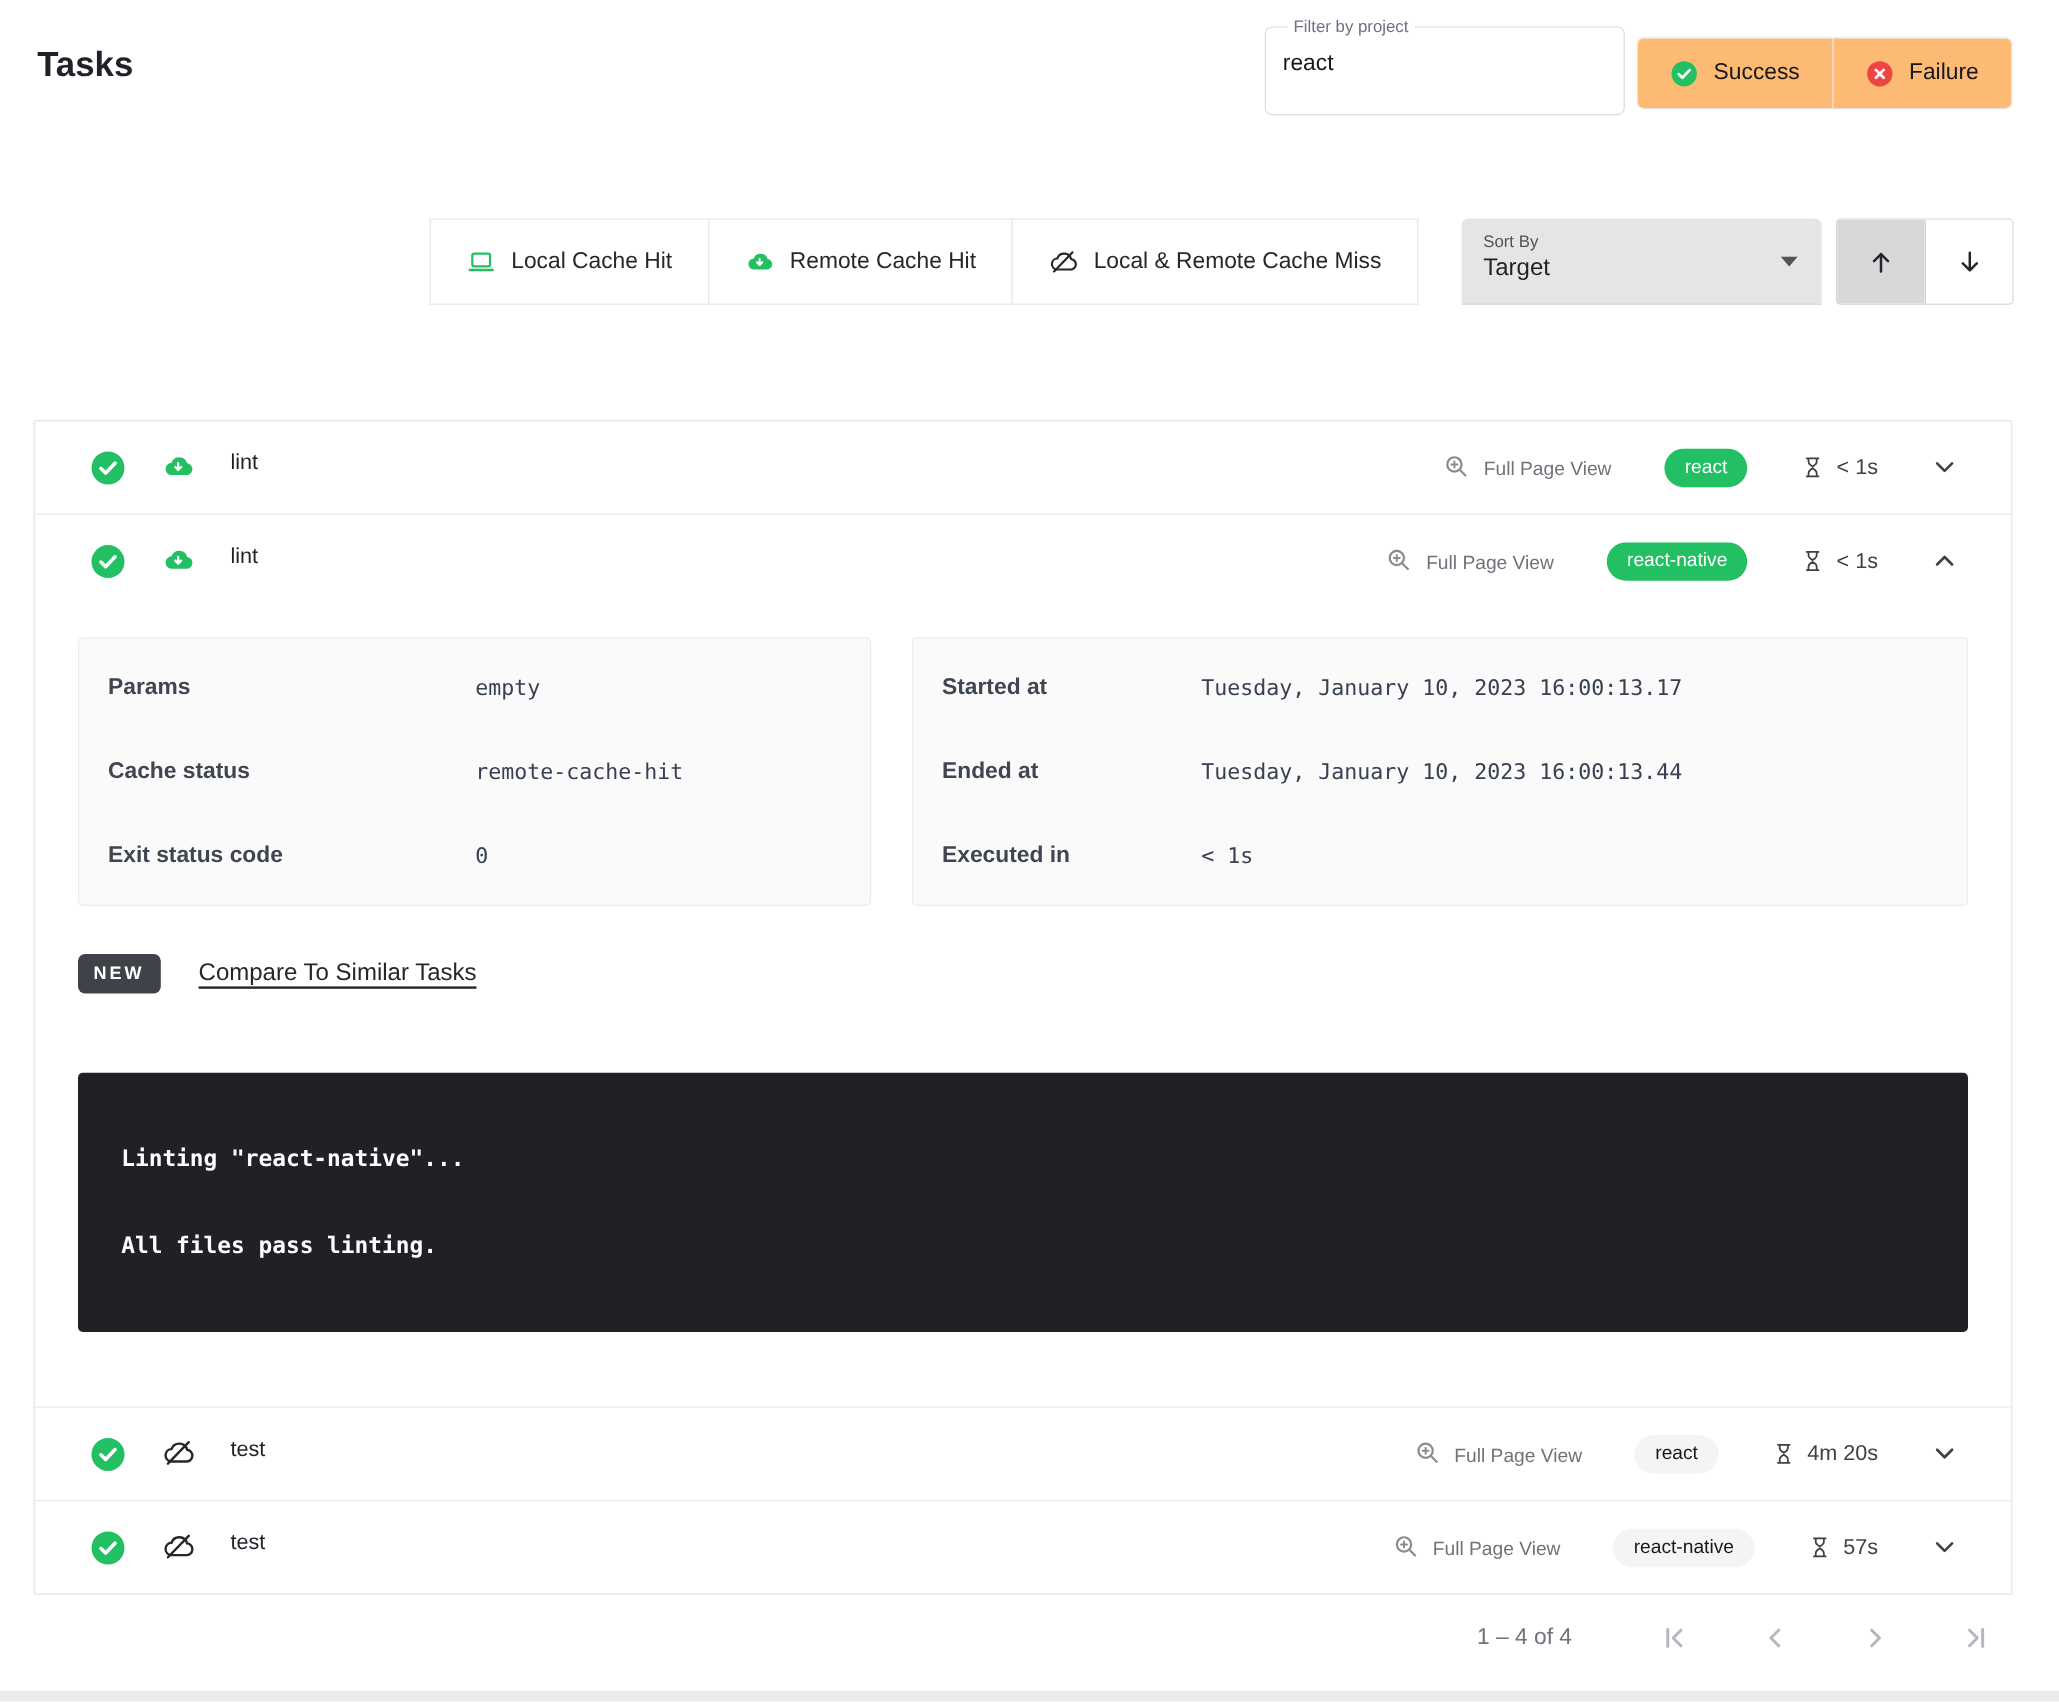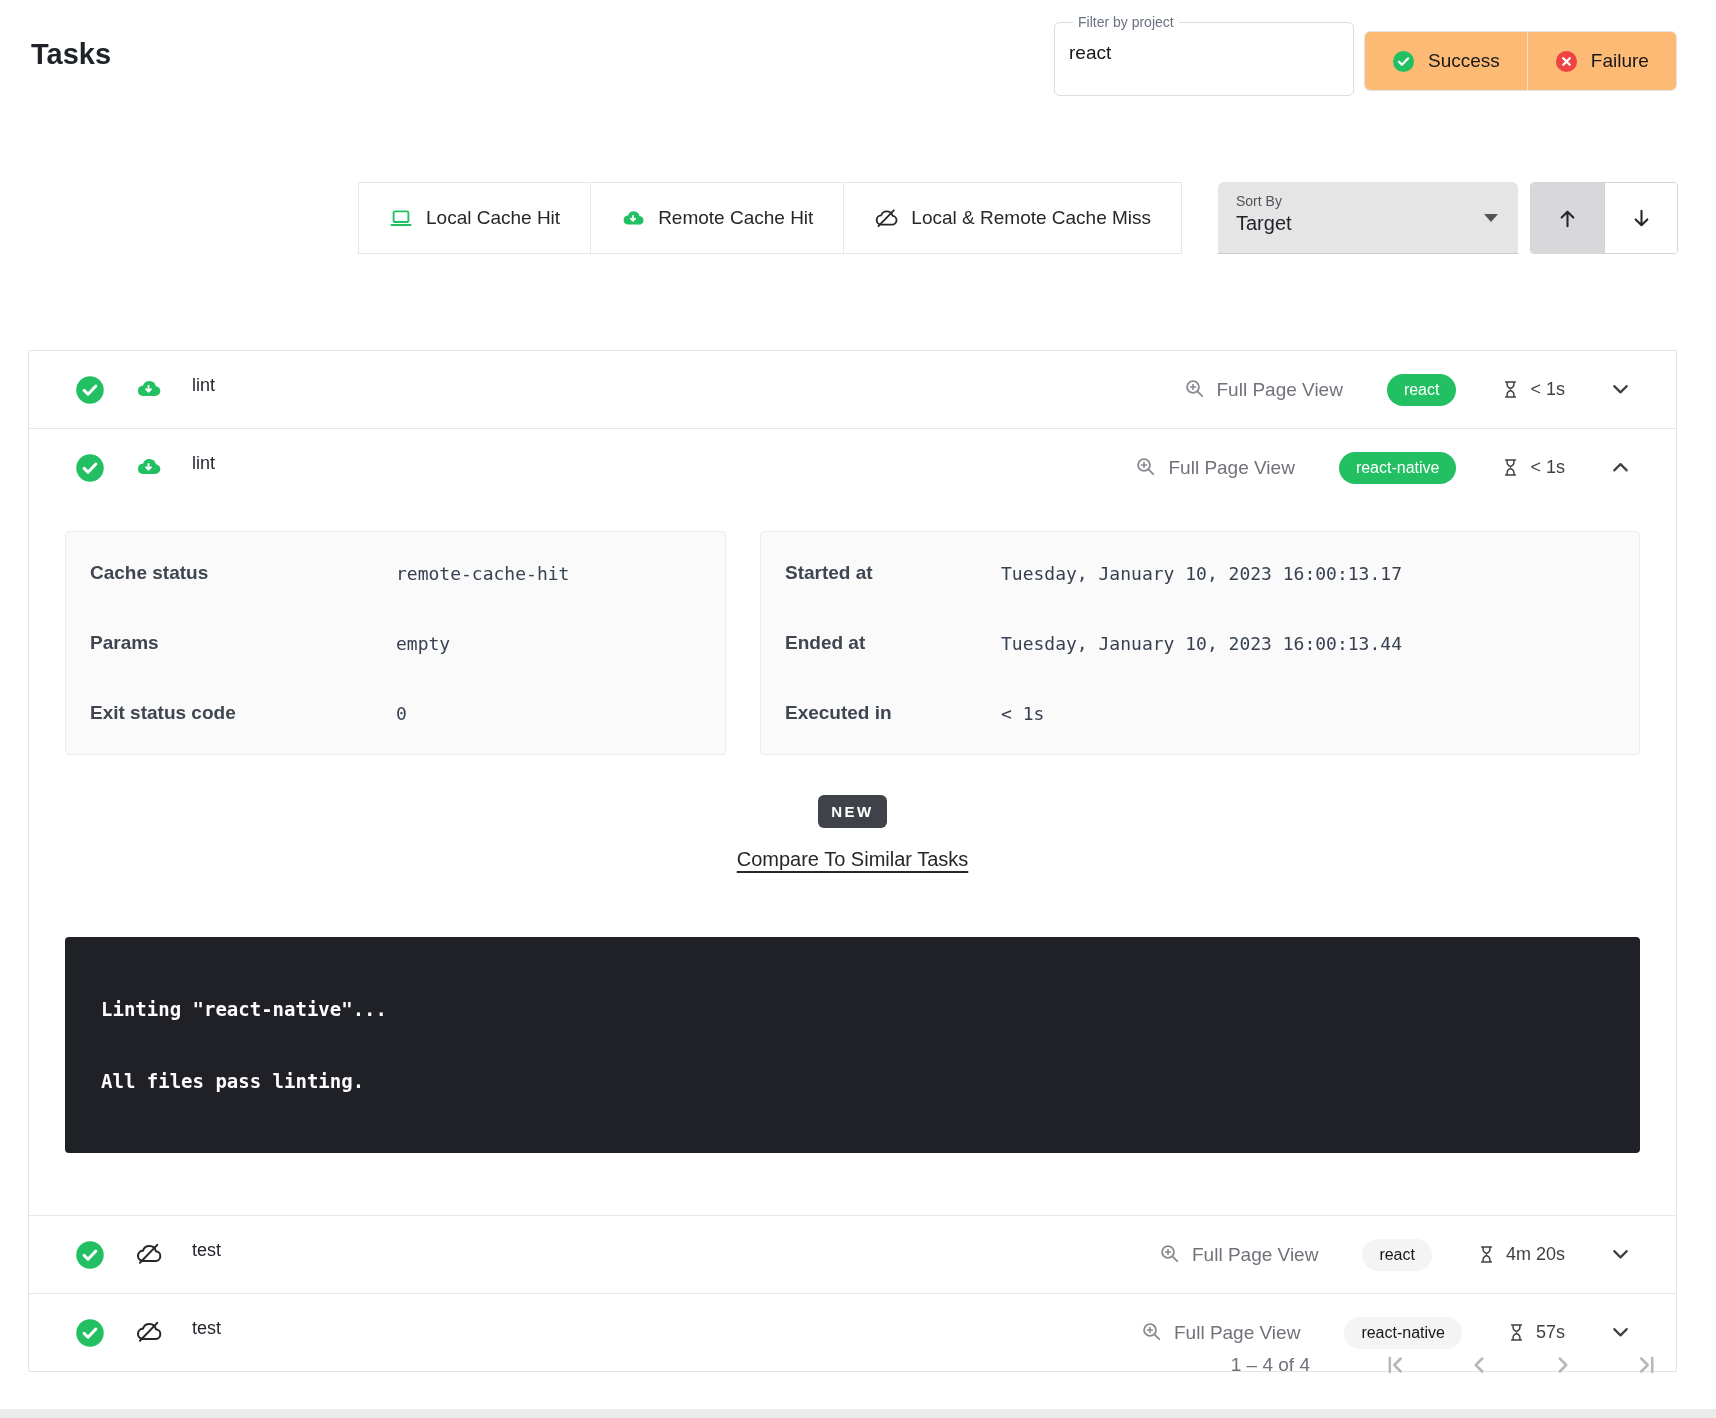--- a/index.html
+++ b/index.html
@@ -65,39 +65,39 @@
   .card {
     position: absolute; left: 28px; top: 350px; width: 1649px;
     background: #fff; border: 1px solid #e4e4e7; border-radius: 2px;
   }
   .task-row { border-top: 1px solid #e8e8ec; }
   .task-row:first-child { border-top: none; }
   .row-header { height: 77px; display: flex; align-items: center; padding: 0 44px 0 46px; cursor: pointer; }
   .row-left { display: flex; align-items: flex-start; gap: 30px; }
   .target-name { font-size: 18px; color: #1f2228; }
   .row-right { margin-left: auto; display: flex; align-items: center; gap: 44px; }
-  .fpv { display: flex; align-items: flex-end; gap: 10px; color: #71717a; font-size: 19px; cursor: pointer; }
+  .fpv { display: flex; align-items: flex-end; gap: 10px; color: #71717a; font-size: 16px; cursor: pointer; }
   .pill { border-radius: 999px; padding: 7px 17px; font-size: 16px; }
   .pill.green { background: #23c063; color: #fff; }
   .pill.gray { background: #f4f4f5; color: #18181b; }
   .duration { display: flex; align-items: center; gap: 9px; color: #3f3f46; font-size: 18px; }
   .chev-btn { background: none; border: none; cursor: pointer; display: flex; align-items: center; }
 
   
   .details-wrap { display: flex; gap: 34px; padding: 25px 36px 0; }
   .panel { background: #fafafb; border: 1px solid #ececf0; border-radius: 4px; padding: 6px 0; }
   .panel.left { width: 661px; flex: none; }
   .panel.right { flex: 1; }
   .detail-row { display: grid; height: 70px; align-items: center; padding: 0 24px; }
   .panel.left .detail-row { grid-template-columns: 306px 1fr; }
   .panel.right .detail-row { grid-template-columns: 216px 1fr; }
   .detail-label { font-weight: 700; font-size: 19px; color: #3f4650; }
   .detail-value { font-family: "DejaVu Sans Mono", monospace; font-size: 18px; color: #374151; }
 
-  .compare-row { margin: 40px 36px 0; display: flex; align-items: center; gap: 20px; flex-direction: column; }
+  .compare-row { margin: 40px 36px 0; display: flex; align-items: center; gap: 32px; }
   .new-badge {
     background: #3f4349; color: #fff; font-size: 15px; font-weight: 600;
     letter-spacing: 2.5px; padding: 8px 13px; border-radius: 6px;
   }
   .compare-link { font-size: 20px; color: #27272a; text-decoration: underline; text-underline-offset: 5px; cursor: pointer; }
 
   .terminal {
     margin: 66px 36px 62px; background: #202127; border-radius: 4px;
     padding: 54px 36px; color: #fdfdfd;
     font-family: "DejaVu Sans Mono", monospace; font-size: 19px; font-weight: 700;
@@ -334,26 +334,26 @@
                 <use href="#i-chevron-up"></use>
               </svg>
             </span>
         </button>
       </div>
     </div>
 
     <div class="details-wrap">
       <div class="panel left">
         <div class="detail-row">
+          <span class="detail-label">Params</span>
+          <span class="detail-value">empty</span>
+        </div>
+        <div class="detail-row">
           <span class="detail-label">Cache status</span>
           <span class="detail-value">remote-cache-hit</span>
-        </div>
-        <div class="detail-row">
-          <span class="detail-label">Params</span>
-          <span class="detail-value">empty</span>
         </div>
         <div class="detail-row">
           <span class="detail-label">Exit status code</span>
           <span class="detail-value">0</span>
         </div>
       </div>
       <div class="panel right">
         <div class="detail-row">
           <span class="detail-label">Started at</span>
           <span class="detail-value">Tuesday, January 10, 2023 16:00:13.17</span>

